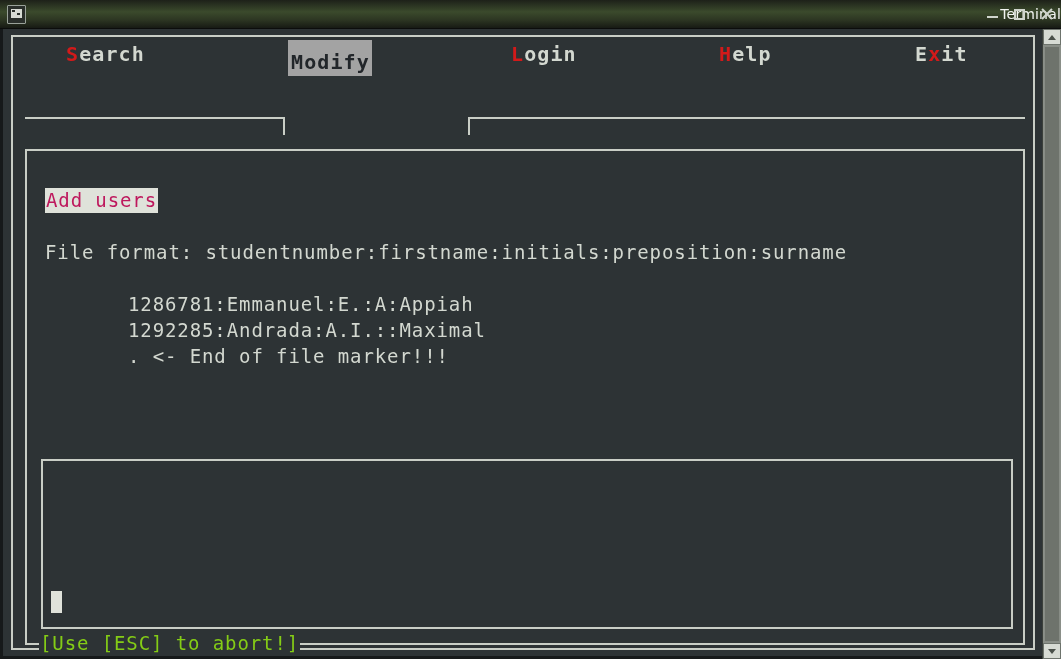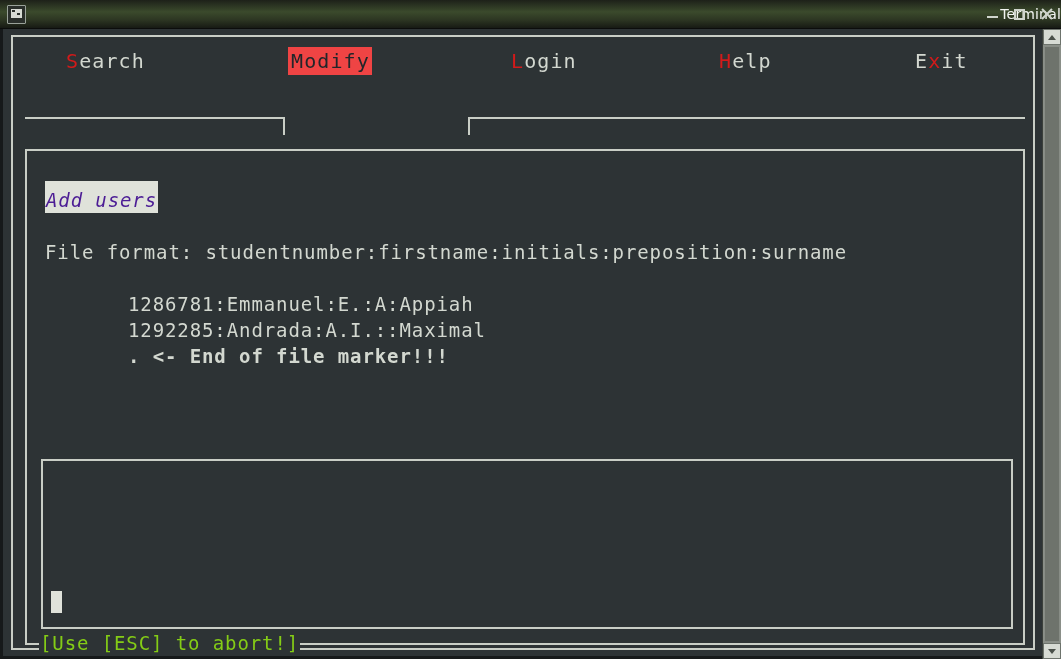--- a/index.html
+++ b/index.html
@@ -170,39 +170,40 @@
     left: 8px; top: 6px;
     width: 1024px;
     height: 615px;
     border: 2px solid #c9cec6;
     box-sizing: border-box;
   }
 
   
   .menubar {
     position: absolute;
-    left: 10px; top: 8px;
+    left: 10px; top: 1px;
     width: 1022px;
     height: 62px;
+    font-weight: bold;
   }
   .menu-item {
     position: absolute;
     top: 12px;
     font-size: 20px;
     line-height: 24px;
     color: #d3d8d0;
     white-space: pre;
     letter-spacing: 1.1px;
     cursor: default;
   }
   .menu-item .hot { color: #d21a1a; }
   .menu-item.selected {
-    background: #ef4444;
+    background: #a3a3a3;
     color: #22262a;
-    padding: 2px 2px 2px 3px;
+    padding: 10px 2px 2px 3px;
     top: 10px;
   }
   .menu-item.selected .hot { color: #22262a; }
 
   
   .menu-rule {
     position: absolute;
     height: 2px;
     background: #c9cec6;
     top: 88px;
@@ -231,23 +232,22 @@
   }
   .tline {
     font-size: 19px;
     line-height: 26px;
     color: #d3d8d0;
     white-space: pre;
     letter-spacing: 0.9px;
   }
   .tline .inv {
     background: #dfe2da;
-    color: #4c1d95;
-    padding: 8px 1px 2px 1px;
-    font-style: italic;
+    color: #be185d;
+    padding: 1px 1px 2px 1px;
   }
   .tline .red { color: #d21a1a; }
   .spacer-sm { height: 26px; }
 
   
   .pastebox {
     position: absolute;
     left: 38px; top: 430px;
     width: 972px;
     height: 170px;
@@ -320,21 +320,21 @@
 
     <div class="content-box"></div>
 
     <div class="content-inner">
       <div class="tline"><span class="inv">Add users</span></div>
       <div class="spacer-sm"></div>
       <div class="tline">File format: studentnumber:firstname:initials:preposition:surname</div>
       <div class="spacer-sm"></div>
       <div class="tline" style="padding-left:83px;">1286781:Emmanuel:E.:A:Appiah</div>
       <div class="tline" style="padding-left:83px;">1292285:Andrada:A.I.::Maximal</div>
-      <div class="tline" style="padding-left:83px;font-weight:bold;">. &lt;- End of file marker!!!</div>
+      <div class="tline" style="padding-left:83px;">. &lt;- End of file marker!!!</div>
       <div class="spacer-sm"></div>
     </div>
 
     <div class="pastebox">
       <div class="caret"></div>
     </div>
 
     <div class="caption esc">[Use [ESC] to abort!]</div>
 
   </div>

